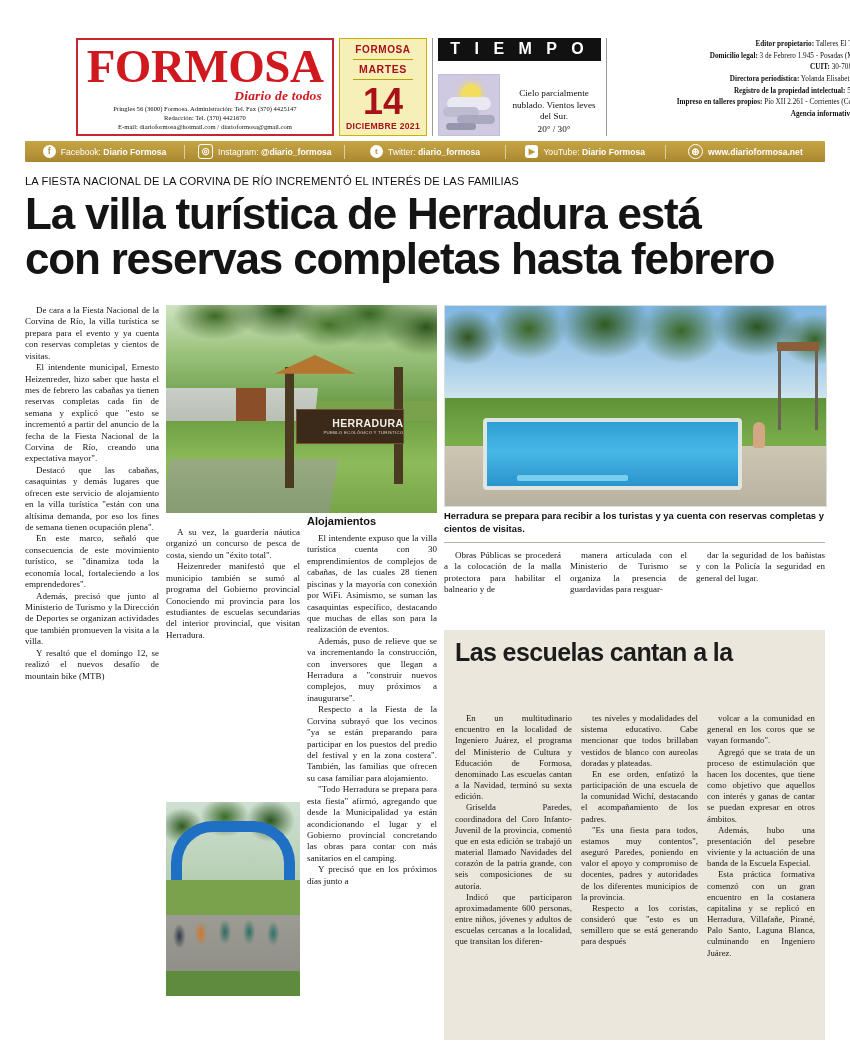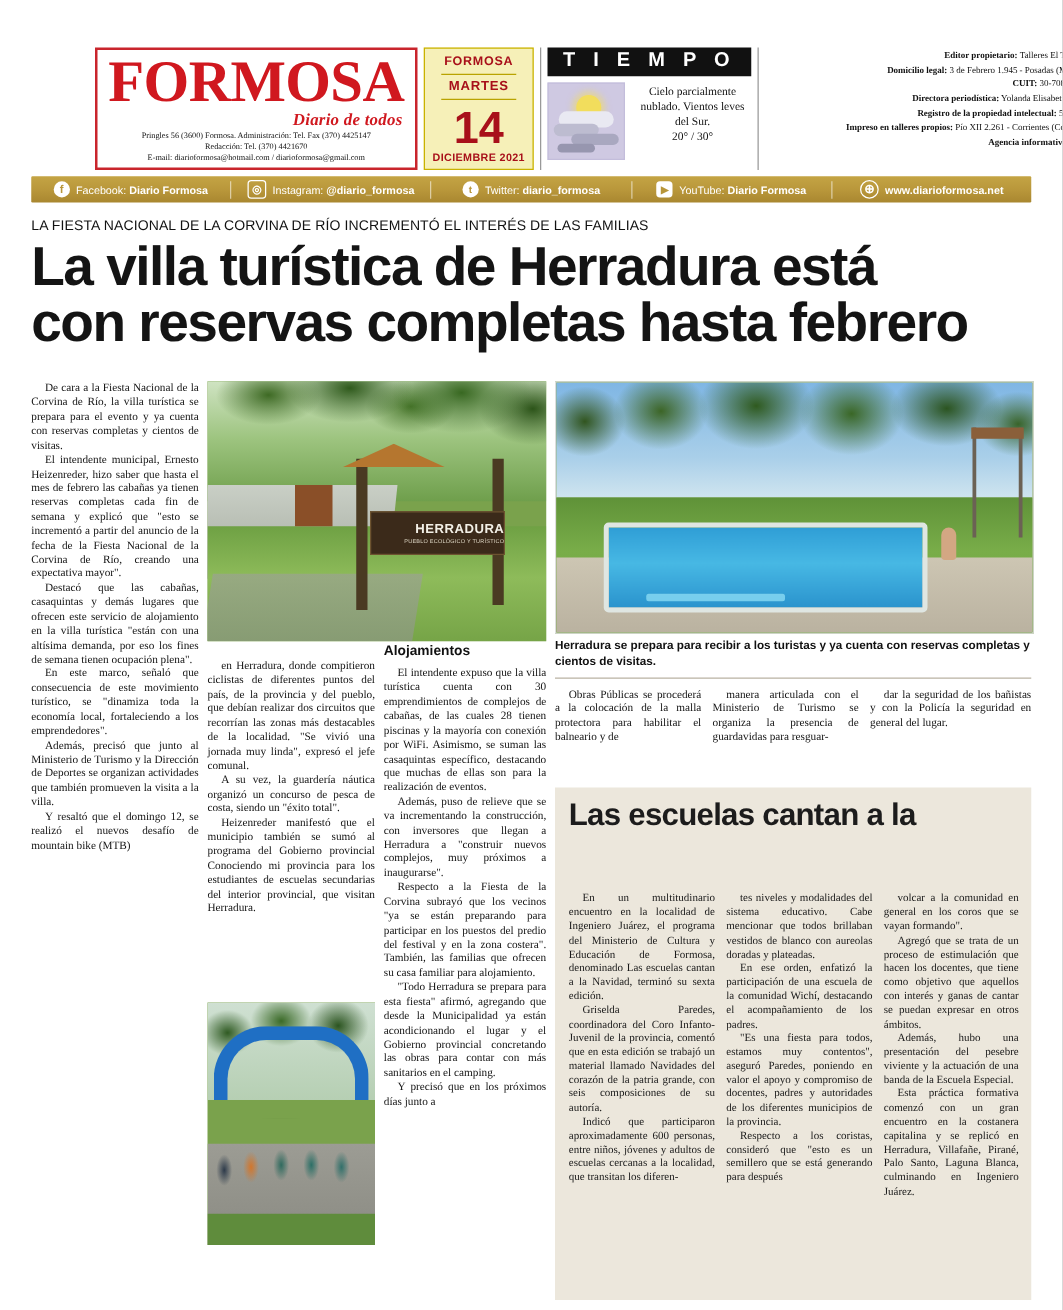--- a/index.html
+++ b/index.html
@@ -85,21 +85,21 @@
     border-left:1px solid #999;border-right:1px solid #999;
     padding:0 5px;
     display:flex;flex-direction:column;
   }
   .wx-bar{
     background:#111;color:#fff;text-align:center;
     font-family:"Liberation Sans",sans-serif;
     font-weight:bold;font-size:16px;letter-spacing:5px;
     padding:2px 0 3px 0;margin-bottom:5px;
   }
-  .wx-body{display:flex;align-items:flex-start;gap:7px;flex:1;}
+  .wx-body{display:flex;align-items:flex-end;gap:7px;flex:1;}
   .wx-ico{
     width:62px;height:62px;flex:0 0 62px;background:#cfc9e2;
     position:relative;overflow:hidden;border:1px solid #c3bddb;
     box-sizing:border-box;
   }
   .wx-ico .sun{
     position:absolute;left:22px;top:9px;width:20px;height:20px;border-radius:50%;
     background:#f2dd5c;box-shadow:0 0 5px 3px rgba(242,221,92,.55);
   }
   .wx-ico .cl{
@@ -417,21 +417,20 @@
         <div class="ph1-post ph1-p2"></div>
         <div class="ph1-roof"></div>
         <div class="ph1-board">
           <div class="b1">HERRADURA</div>
           <div class="b2">PUEBLO ECOLÓGICO Y TURÍSTICO</div>
         </div>
       </div>
     </div>
 
     <div class="col c2">
-      <p>en Herradura, donde compitieron ciclistas de diferentes puntos del país, de la provincia y del pueblo, que debían realizar dos circuitos que recorrían las zonas más destacables de la localidad. "Se vivió una jornada muy linda", expresó el jefe comunal.</p>
       <p>A su vez, la guardería náutica organizó un concurso de pesca de costa, siendo un "éxito total".</p>
       <p>Heizenreder manifestó que el municipio también se sumó al programa del Gobierno provincial Conociendo mi provincia para los estudiantes de escuelas secundarias del interior provincial, que visitan Herradura.</p>
     </div>
 
     <div class="photo" id="photo-bikes">
       <div class="ph-inner">
         <div class="ph3-sky"></div>
         <div class="ph3-trees"></div>
         <div class="ph3-road"></div>
         <div class="ph3-grass"></div>

